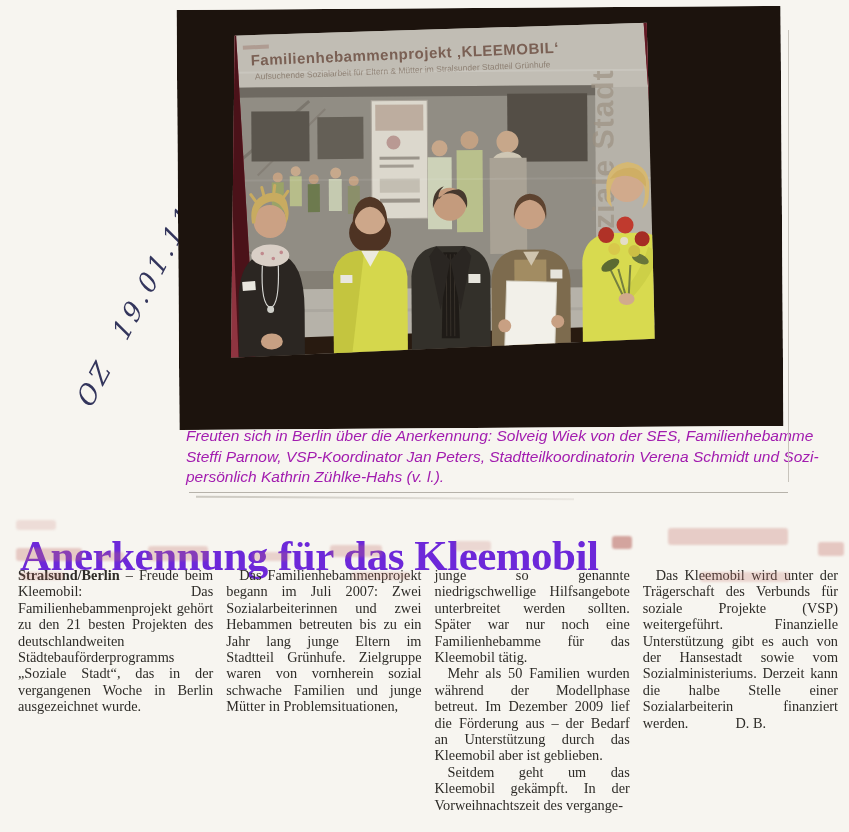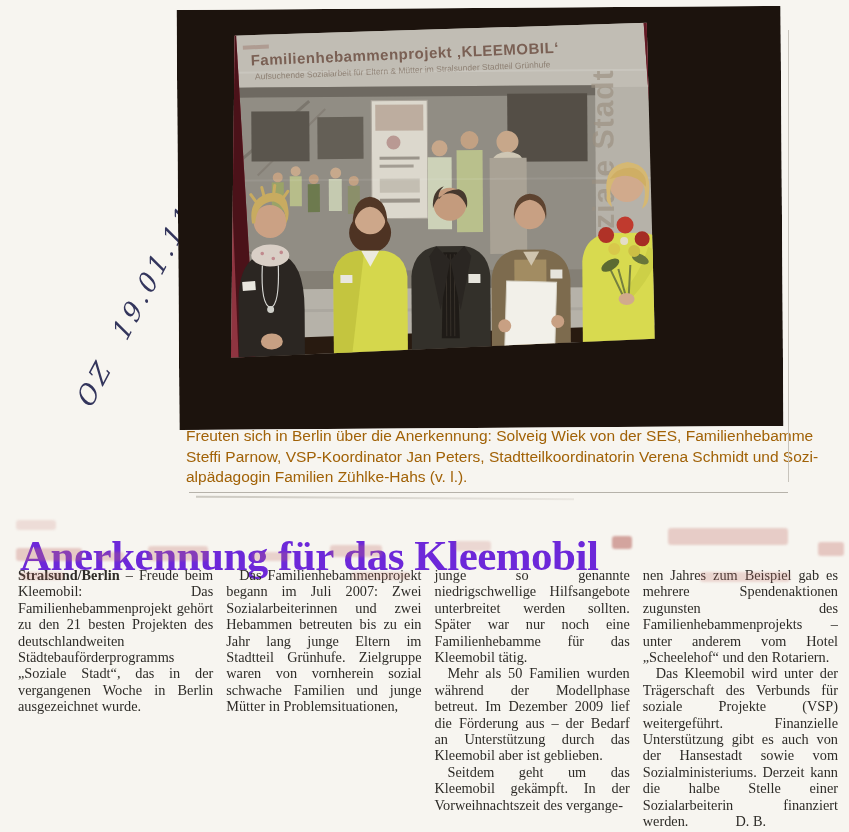--- a/index.html
+++ b/index.html
@@ -14,21 +14,21 @@
     transform:rotate(-62deg) skewX(-6deg);transform-origin:0 100%;
     font-family:"DejaVu Serif",serif;font-style:italic;
     font-size:26px;letter-spacing:4px;word-spacing:16px;
     color:#33355c;white-space:nowrap;
   }
   
   .photo{position:absolute;left:178px;top:8px;width:604px;height:420px;transform:rotate(-0.4deg);}
   
   .caption{
     position:absolute;left:186px;top:426px;width:602px;
-    font-size:15.5px;line-height:20.5px;color:#a16207;
+    font-style:italic;font-size:15.5px;line-height:20.5px;color:#a21caf;
   }
   .cap-line{white-space:nowrap;}
   .cap-last{display:flex;justify-content:space-between;}
   
   .rule-h{position:absolute;left:189px;top:492px;width:599px;height:1px;background:#b6b2aa;}
   .fold{position:absolute;left:196px;top:497px;width:378px;height:2px;
         background:linear-gradient(90deg,#ccc9c1,#eae7e1);transform:rotate(0.4deg);}
   .rule-v{position:absolute;left:788px;top:30px;width:1px;height:452px;background:#c8c4bc;}
   
   .headline{
@@ -223,21 +223,21 @@
   <rect x="597" y="27" width="6" height="5" fill="#a8433c" opacity="0.6"></rect>
 </g>
     </svg>
 </div>
 
 <div class="caption">
   <div>
       <div class="cap-line">Freuten sich in Berlin über die Anerkennung: Solveig Wiek von der SES, Familienhebamme</div>
       <div class="cap-line">Steffi Parnow, VSP-Koordinator Jan Peters, Stadtteilkoordinatorin Verena Schmidt und Sozi-</div>
       <div class="cap-last">
-        <span>alpädagogin Familien Zühlke-Hahs (v. l.).</span>
+        <span>persönlich Kathrin Zühlke-Hahs (v. l.).</span>
       </div>
     </div>
 </div>
 
 <div class="rule-h"></div>
 <div class="fold"></div>
 <div class="rule-v"></div>
 
 <h1 class="headline">Anerkennung für das Kleemobil</h1>
 
@@ -247,21 +247,20 @@
     </div>
     <div class="col">
       <p class="para indent">Das Familienhebammenprojekt begann im Juli 2007: Zwei Sozialarbeiterinnen und zwei Hebammen betreuten bis zu ein Jahr lang junge Eltern im Stadtteil Grünhufe. Zielgruppe waren von vornherein sozial schwache Familien und junge Mütter in Problemsituationen,</p>
     </div>
     <div class="col">
       <p class="para">junge so genannte niedrigschwellige Hilfsangebote unterbreitet werden sollten. Später war nur noch eine Familienhebamme für das Kleemobil tätig.</p>
       <p class="para indent">Mehr als 50 Familien wurden während der Modellphase betreut. Im Dezember 2009 lief die Förderung aus – der Bedarf an Unterstützung durch das Kleemobil aber ist geblieben.</p>
       <p class="para indent">Seitdem geht um das Kleemobil gekämpft. In der Vorweihnachtszeit des vergange-</p>
     </div>
     <div class="col">
-      <p class="para">nen Jahres zum Beispiel gab es mehrere Spendenaktionen zugunsten des Familienhebammenprojekts – unter anderem vom Hotel „Scheelehof“ und den Rotariern.</p>
       <p class="para indent">Das Kleemobil wird unter der Trägerschaft des Verbunds für soziale Projekte (VSP) weitergeführt. Finanzielle Unterstützung gibt es auch von der Hansestadt sowie vom Sozialministeriums. Derzeit kann die halbe Stelle einer Sozialarbeiterin finanziert werden.<span class="sig">D. B.</span></p>
     </div>
   </div>
 
 <div>
   <div class="bleed" style="left:16px;top:548px;width:66px;height:13px;opacity:.32"></div>
   <div class="bleed" style="left:98px;top:552px;width:26px;height:9px;opacity:.28"></div>
   <div class="bleed" style="left:148px;top:546px;width:60px;height:15px;opacity:.28"></div>
   <div class="bleed" style="left:252px;top:552px;width:38px;height:9px;opacity:.26"></div>
   <div class="bleed" style="left:330px;top:545px;width:52px;height:12px;opacity:.28"></div>

